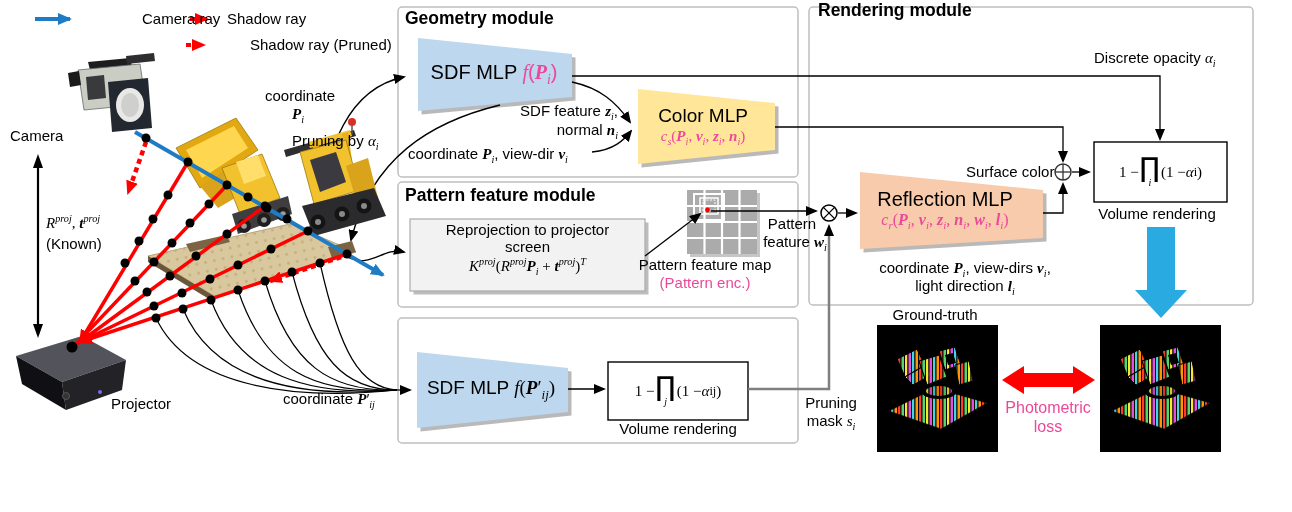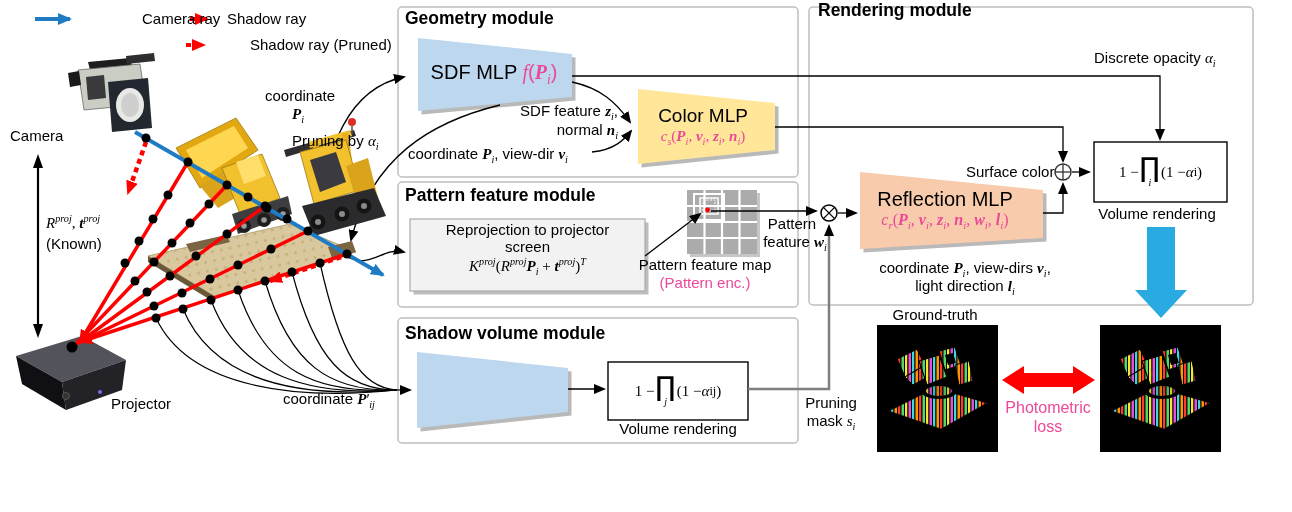--- a/index.html
+++ b/index.html
@@ -322,21 +322,21 @@
 <div class="lbl tc" style="left:410px;top:222px;width:235px;">
   <span>Reprojection to projector</span><br>
   <span>screen</span><br>
   <span class="m" style="font-size:15px;"><i>K</i><sup>proj</sup>(<i>R</i><sup>proj</sup><b><i>P</i></b><sub>i</sub> + <b><i>t</i></b><sup>proj</sup>)<sup>T</sup></span>
 </div>
 <div class="lbl ctr" style="left:705px;top:257px;">Pattern feature map</div>
 <div class="lbl ctr red" style="left:705px;top:275px;">(Pattern enc.)</div>
 <div class="lbl ctr" style="left:792px;top:216px;">Pattern</div>
 <div class="lbl ctr" style="left:795px;top:234px;">feature <b><i>w</i></b><sub>i</sub></div>
 
-<div class="lbl title" style="left:405px;top:324px;">Shadow volume module</div>
+<div class="lbl ctr f19" style="left:491px;top:377px;">SDF MLP <span class="m"><i>f</i>(<b><i>P</i></b>′<sub>ij</sub>)</span></div>
 <div class="cbox m" style="left:608px;top:362px;width:140px;height:58px;font-size:15px;">1 − <span class="prod">
         <span class="prod-sym">∏</span>
         <span class="prod-sub">j</span>
       </span>(1 − <i>α</i><sub>ij</sub>)</div>
 <div class="lbl ctr" style="left:678px;top:421px;">Volume rendering</div>
 <div class="lbl ctr" style="left:831px;top:395px;">Pruning</div>
 <div class="lbl ctr" style="left:831px;top:413px;">mask <i>s</i><sub>i</sub></div>
 
 <div class="lbl title" style="left:818px;top:1px;">Rendering module</div>
 <div class="lbl" style="left:1094px;top:50px;">Discrete opacity <i>α</i><sub>i</sub></div>

